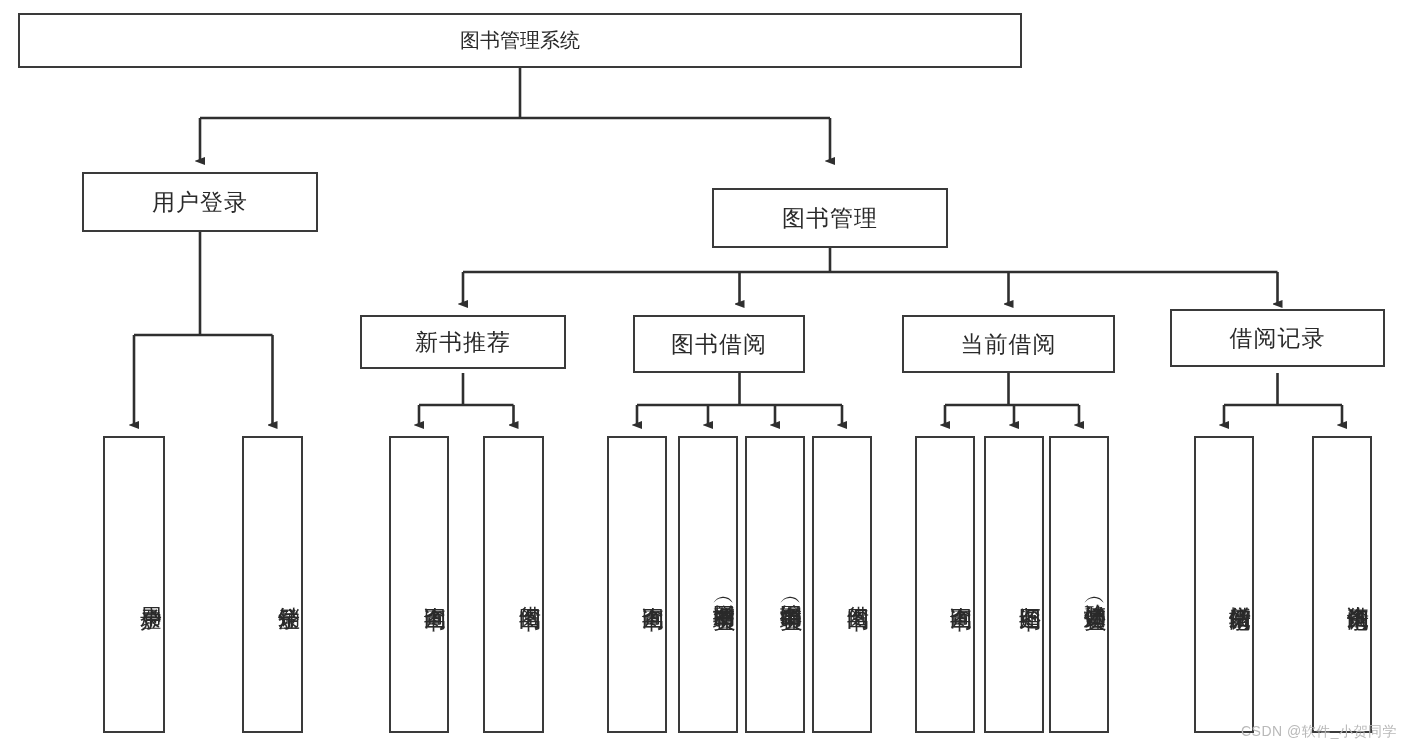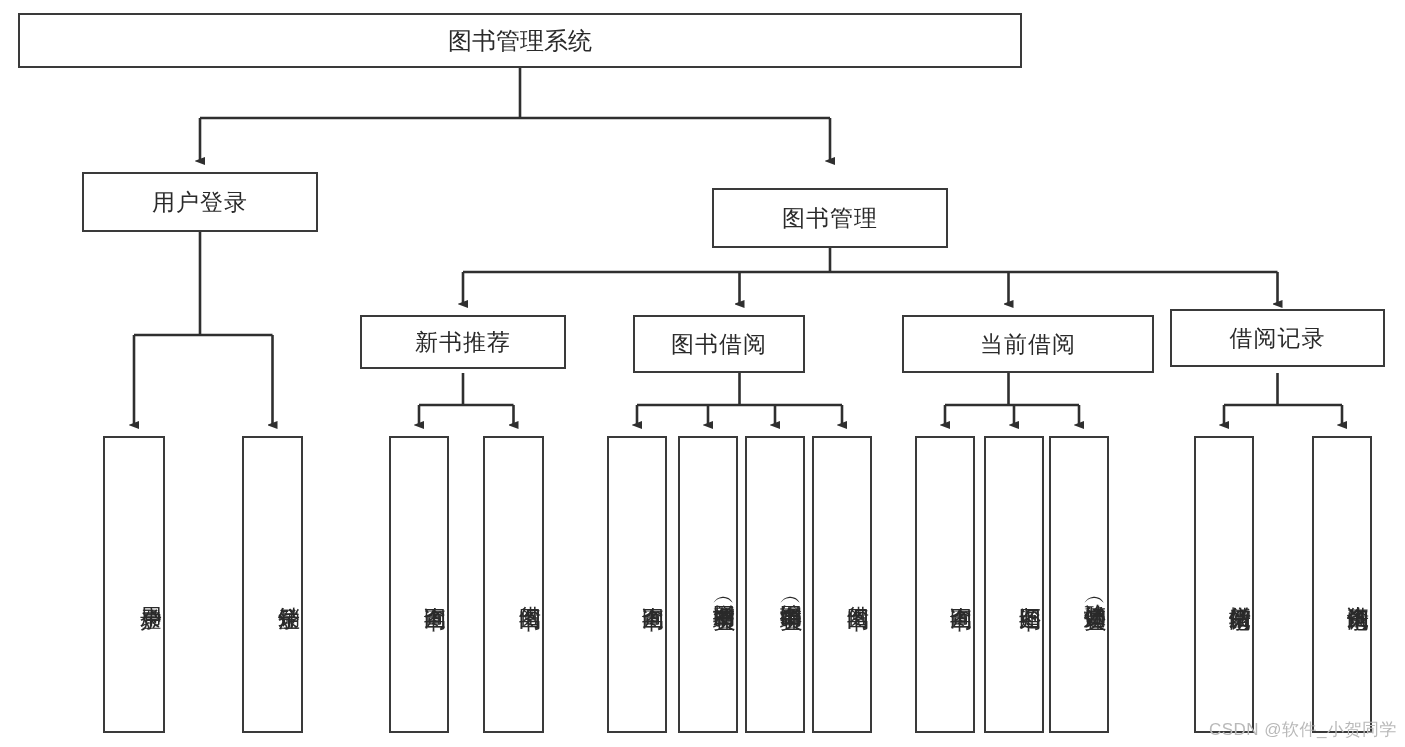--- a/index.html
+++ b/index.html
@@ -33,21 +33,21 @@
     display: flex;
     align-items: center;
     justify-content: center;
     color: #2a2a2a;
   }
   .node.h {
     font-size: 23px;
     letter-spacing: 1px;
   }
   .node.root {
-    font-size: 24px;
+    font-size: 20px;
     align-items: center;
   }
   .node.leaf {
     font-size: 22px;
     writing-mode: vertical-rl;
     text-orientation: upright;
     align-items: flex-start;
     justify-content: center;
     padding-top: 12px;
     line-height: 1.06;
@@ -55,21 +55,21 @@
   }
   .node.leaf .vtext {
     writing-mode: vertical-rl;
     text-orientation: upright;
     white-space: nowrap;
   }
   .watermark {
     position: absolute;
     right: 8px;
     bottom: 6px;
-    font-size: 17px;
+    font-size: 14px;
     color: #b9b9b9;
     white-space: nowrap;
     letter-spacing: 0.5px;
   }
 </style>
 </head>
 <body>
 
 <div id="canvas">
 
@@ -125,21 +125,21 @@
       </div>
       <div class="node h" style="left: 712px; top: 172px; width: 236px; height: 60px; margin-top: 16px;">
         <span>图书管理</span>
       </div>
       <div class="node h" style="left: 360px; top: 315px; width: 206px; height: 54px;">
         <span>新书推荐</span>
       </div>
       <div class="node h" style="left: 633px; top: 315px; width: 172px; height: 58px;">
         <span>图书借阅</span>
       </div>
-      <div class="node h" style="left: 902px; top: 315px; width: 252px; height: 58px;">
+      <div class="node h" style="left: 902px; top: 315px; width: 213px; height: 58px;">
         <span>当前借阅</span>
       </div>
       <div class="node h" style="left: 1170px; top: 309px; width: 215px; height: 58px;">
         <span>借阅记录</span>
       </div>
       <div class="node leaf" style="left: 103px; top: 436px; width: 62px; height: 297px;">
         <span class="vtext">用户登录</span>
       </div>
       <div class="node leaf" style="left: 242px; top: 436px; width: 61px; height: 297px;">
         <span class="vtext">注销登录</span>

